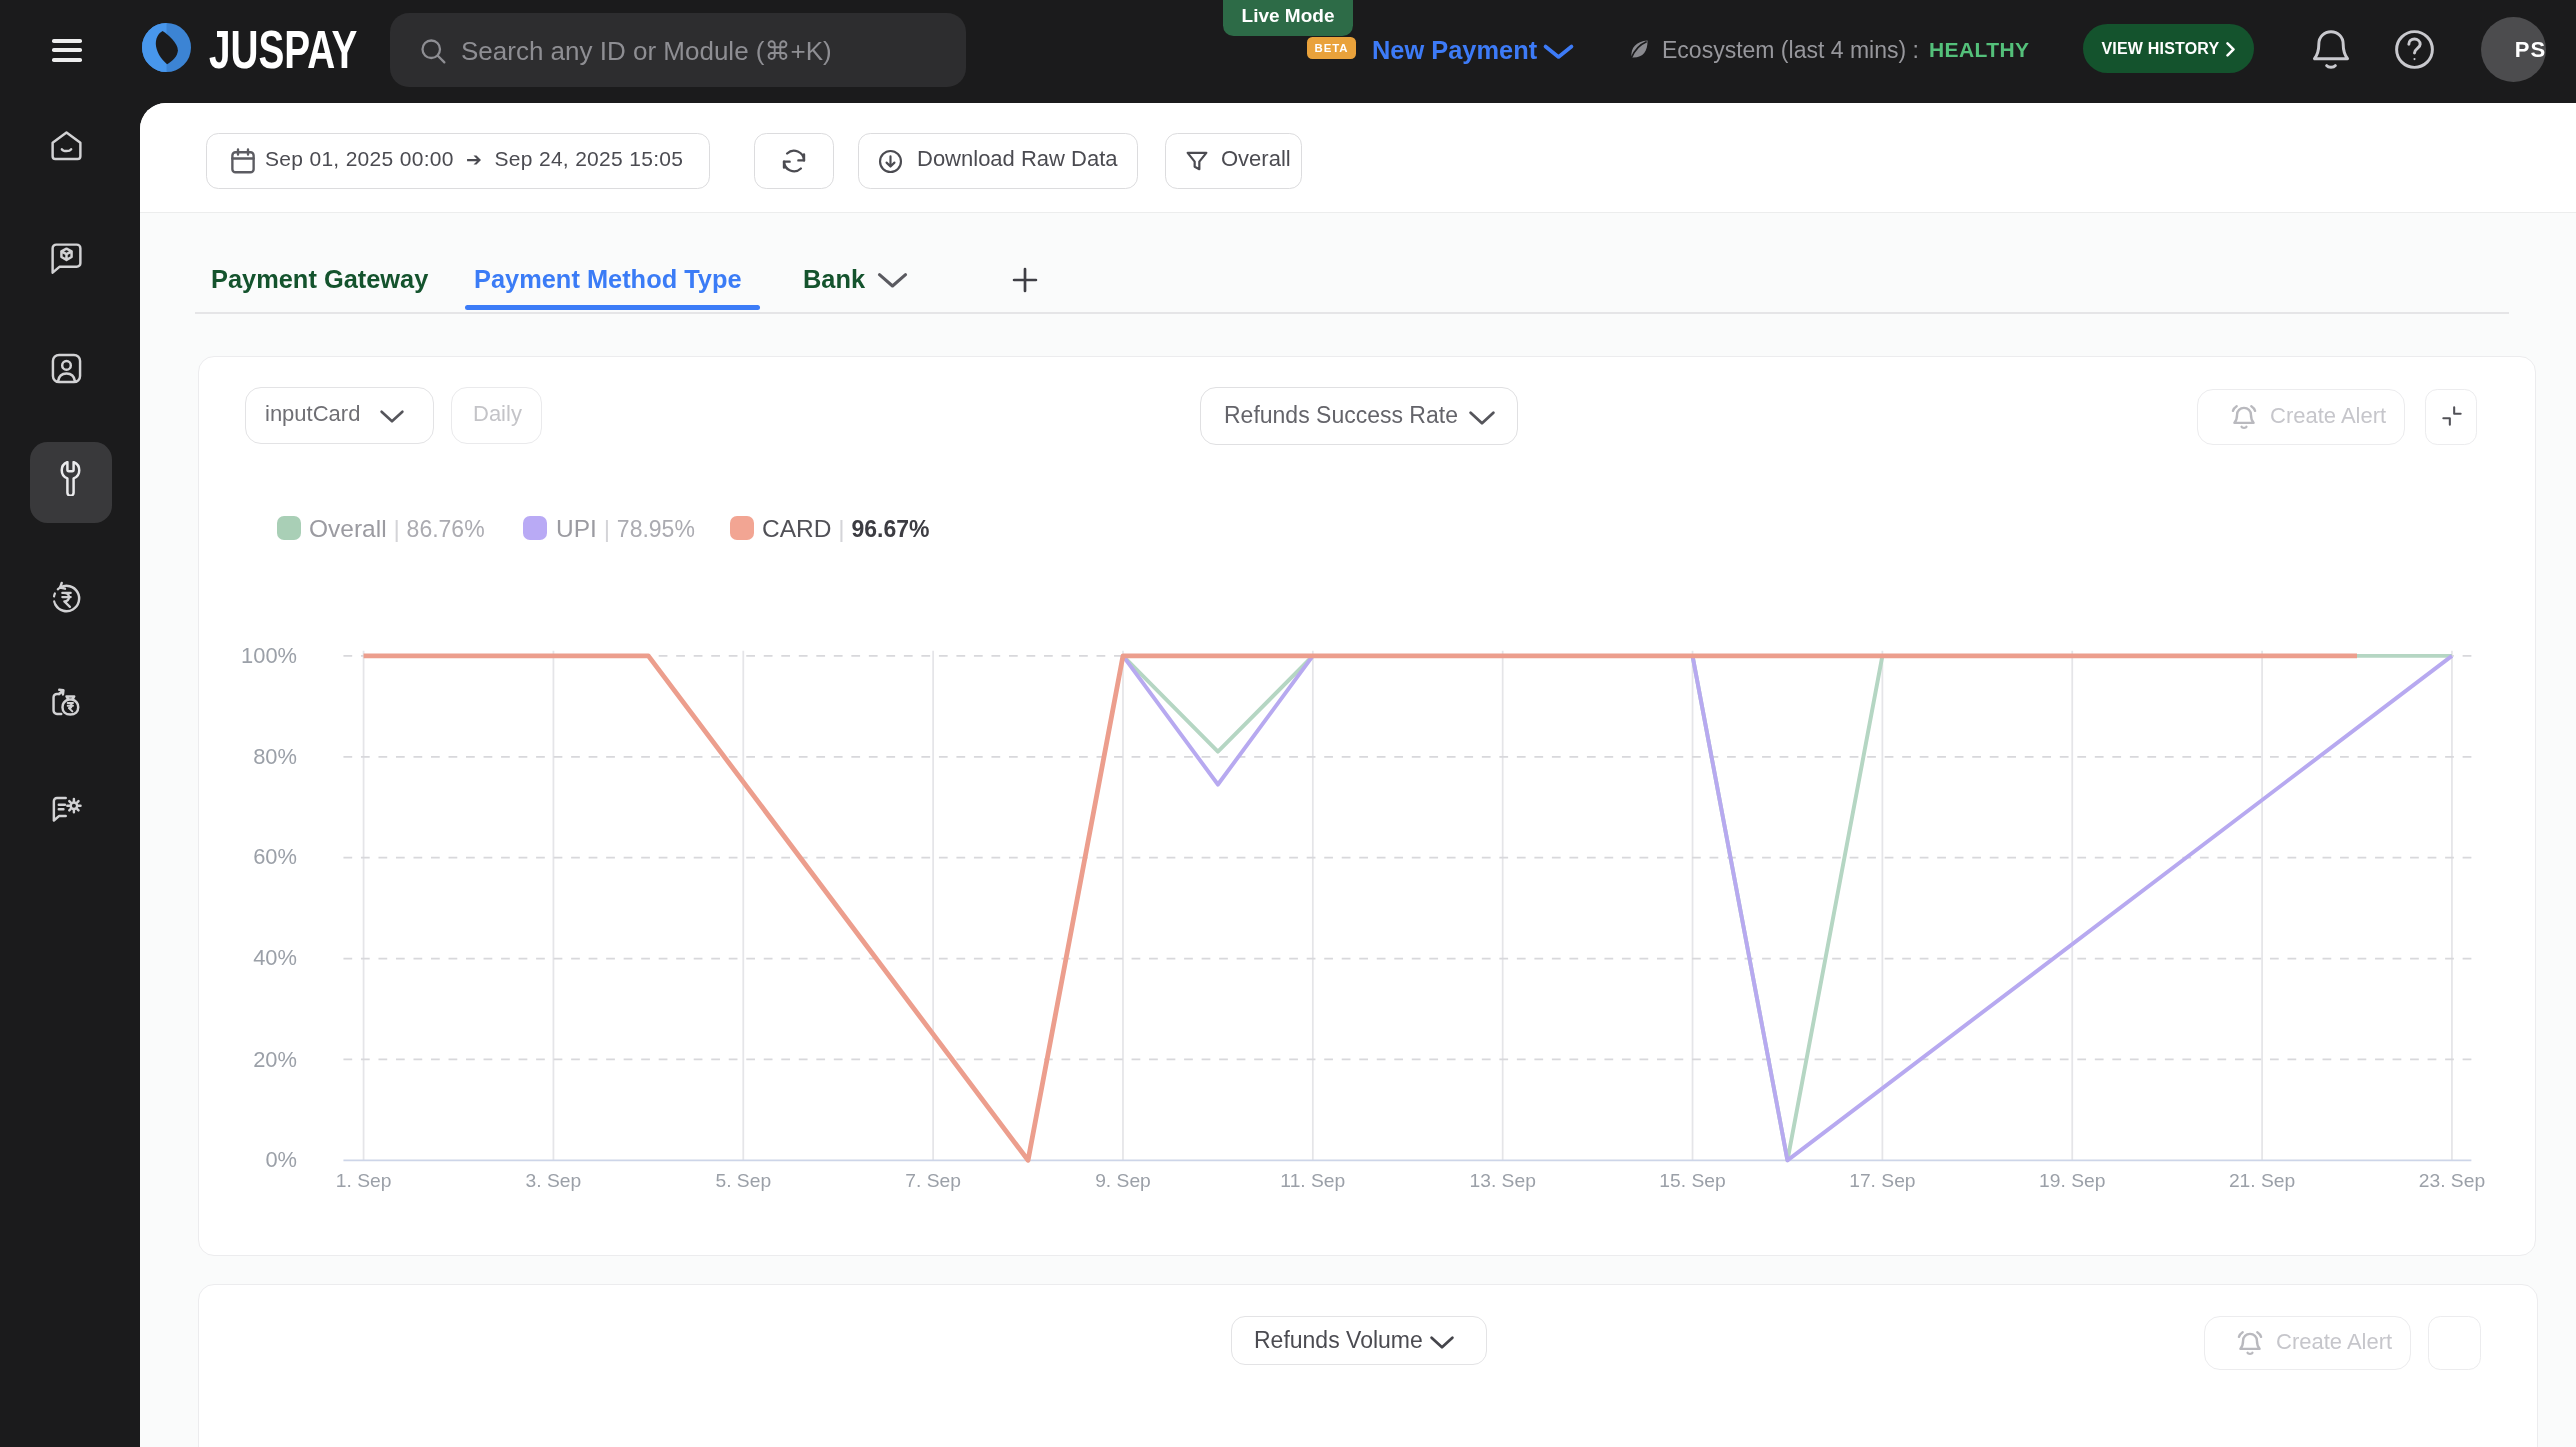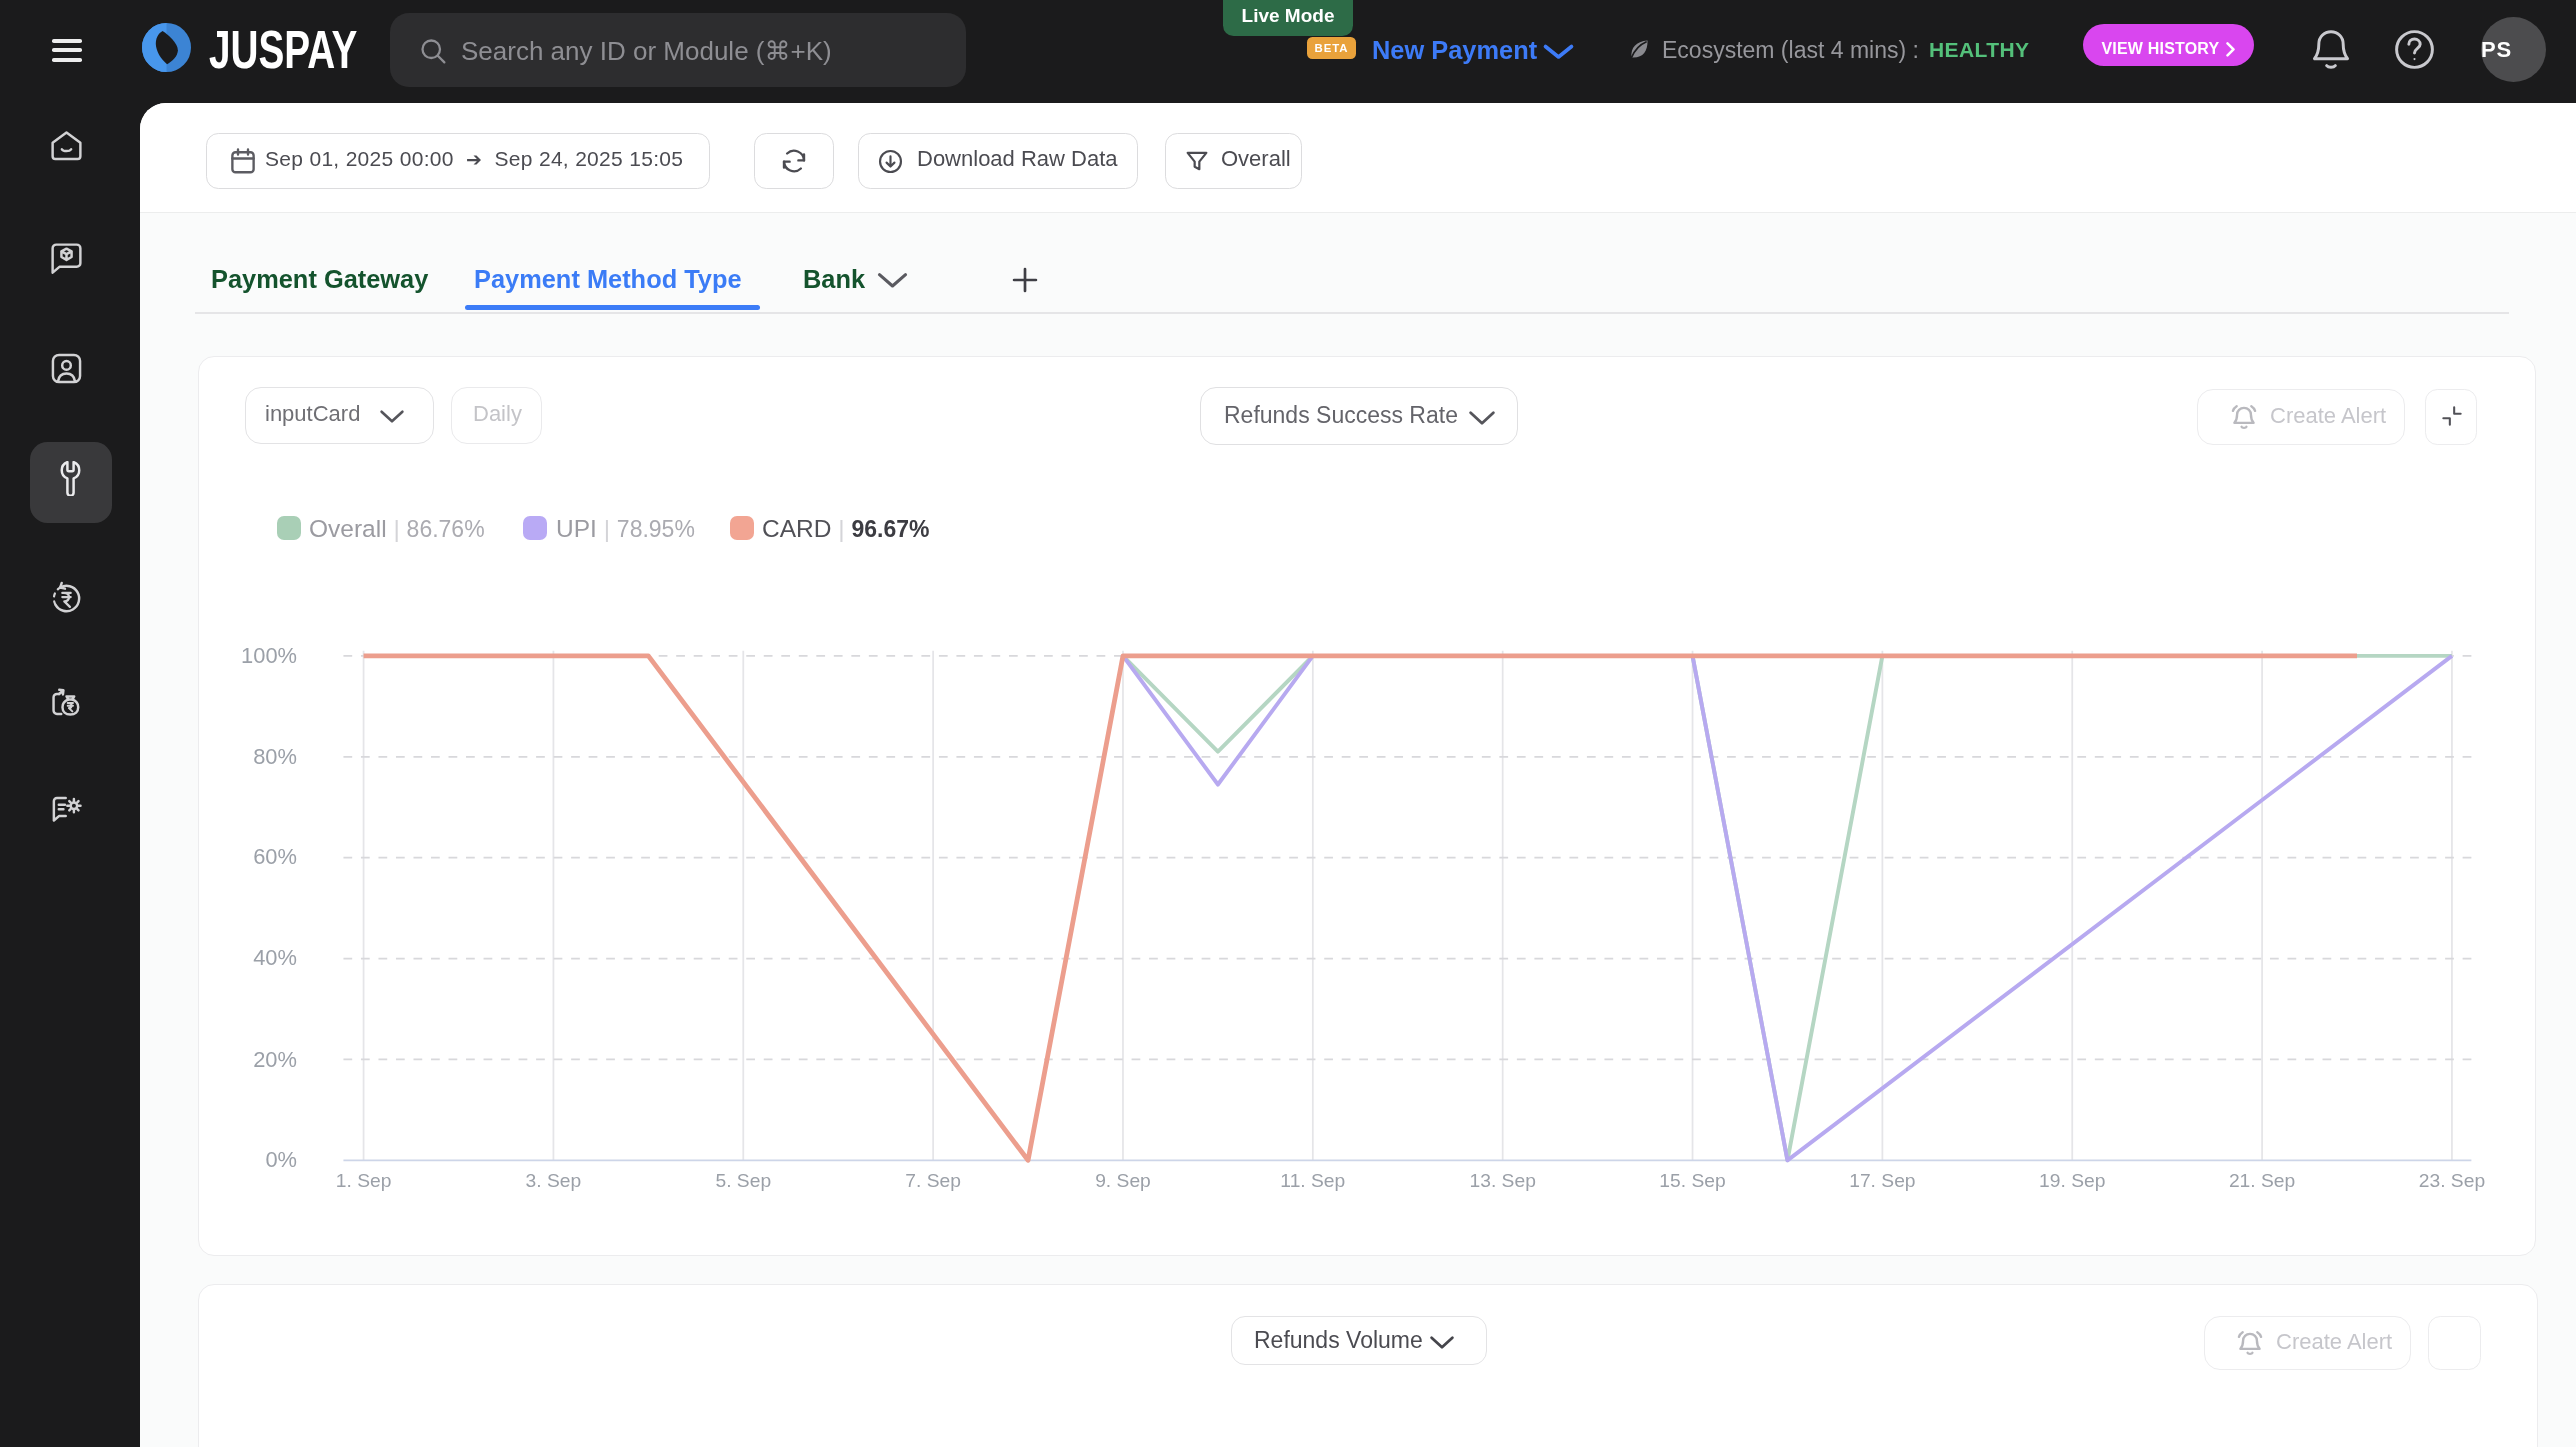--- a/index.html
+++ b/index.html
@@ -14,23 +14,23 @@
 #toprow{left:0;top:0;width:2436px;height:110px;background:#ffffff;border-top-left-radius:26px;border-bottom:1.8px solid #eceded}
 .ham{left:52px;width:30px;height:3.5px;background:#ededed;border-radius:1.8px}
 #juspay{left:209px;top:24px;font-size:53px;font-weight:700;color:#fff;letter-spacing:0px;transform:scaleX(.73);transform-origin:left center;line-height:51px}
 #search{left:390px;top:13px;width:576px;height:74px;background:#2d2d2f;border-radius:19px}
 #search span{position:absolute;left:71px;top:23px;font-size:26px;color:#8e8e93;white-space:nowrap}
 #livemode{left:1223px;top:0;width:130px;height:36px;background:#2d6b47;border-radius:0 0 10.5px 10.5px;color:#fff;font-weight:700;font-size:19px;text-align:center;line-height:32px}
 #beta{left:1307px;top:37px;width:49px;height:22px;background:#e9a23b;border-radius:5.3px;color:#fff;font-weight:700;font-size:11.4px;letter-spacing:0.9px;text-align:center;line-height:22px}
 #newver{left:1372px;top:36px;font-size:25.4px;font-weight:700;color:#3d7bf7}
 #ecosys{left:1662px;top:37px;font-size:23px;color:#97979c;white-space:nowrap}
 #healthy{left:1929px;top:38px;font-size:21px;font-weight:700;color:#54c07a;letter-spacing:0.4px}
-#viewhist{left:2083px;top:24px;width:171px;height:42px;background:#d946ef;border-radius:24.5px;color:#fff}
+#viewhist{left:2083px;top:24px;width:171px;height:49px;background:#14532d;border-radius:24.5px;color:#fff}
 #viewhist span{position:absolute;left:18.4px;top:16px;font-size:16px;font-weight:700;letter-spacing:0.2px}
-#psav{left:2481px;top:16.6px;width:65px;height:65px;border-radius:50%;background:#4c4c4e;color:#fff;font-size:22px;font-weight:700;text-align:left;line-height:65px;letter-spacing:0.9px}
+#psav{left:2481px;top:16.6px;width:65px;height:65px;border-radius:50%;background:#4c4c4e;color:#fff;font-size:22px;font-weight:700;text-align:right;line-height:65px;letter-spacing:0.9px}
 
 .btn{position:absolute;background:#fff;border:1.8px solid #dcdcde;border-radius:12.3px}
 .btxt{position:absolute;font-size:22px;color:#4b4b51;white-space:nowrap}
 
 .tab{position:absolute;font-size:25.4px;font-weight:700;color:#14532d;white-space:nowrap}
 #tabblue{left:465px;top:305px;width:295px;height:5.3px;background:#3c7cf7;border-radius:2.6px}
 #tabgray{left:195px;top:312px;width:2314px;height:1.8px;background:#e5e5e7}
 
 .card{position:absolute;background:#fff;border:1.8px solid #ececee;border-radius:16px}
 .cbtn{position:absolute;background:#fff;border:1.8px solid #e3e3e5;border-radius:16px}

